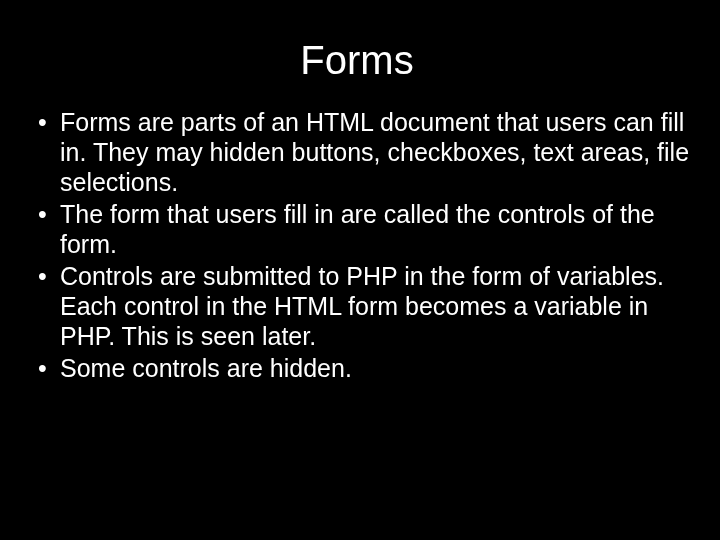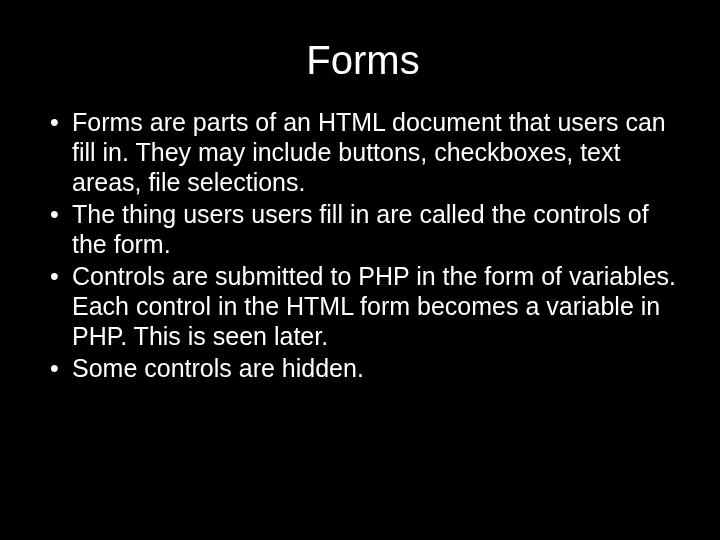--- a/index.html
+++ b/index.html
@@ -11,21 +11,21 @@
       width: 720px;
       height: 540px;
       background: #000000;
       color: #ffffff;
       font-family: Arial, Helvetica, sans-serif;
       overflow: hidden;
     }
     .slide {
       width: 100%;
       height: 100%;
-      padding: 30px 30px 30px 36px;
+      padding: 30px 30px 30px 24px;
     }
     .title {
       font-size: 40px;
       font-weight: normal;
       text-align: center;
       margin-bottom: 24px;
       margin-top: 8px;
     }
     .bullets {
       list-style: none;
@@ -45,18 +45,18 @@
       top: 0;
       font-size: 25px;
     }
   </style>
 </head>
 <body>
 
 <div class="slide">
   <h1 class="title">Forms</h1>
   <ul class="bullets">
-    <li>Forms are parts of an HTML document that users can fill in. They may include buttons, checkboxes, text areas, file selections.</li>
-    <li>The thing users users fill in are called the controls of the form.</li>
+    <li>Forms are parts of an HTML document that users can fill in. They may hidden buttons, checkboxes, text areas, file selections.</li>
+    <li>The form that users fill in are called the controls of the form.</li>
     <li>Controls are submitted to PHP in the form of variables. Each control in the HTML form becomes a variable in PHP. This is seen later.</li>
     <li>Some controls are hidden.</li>
   </ul>
 </div>
 
 </body></html>

